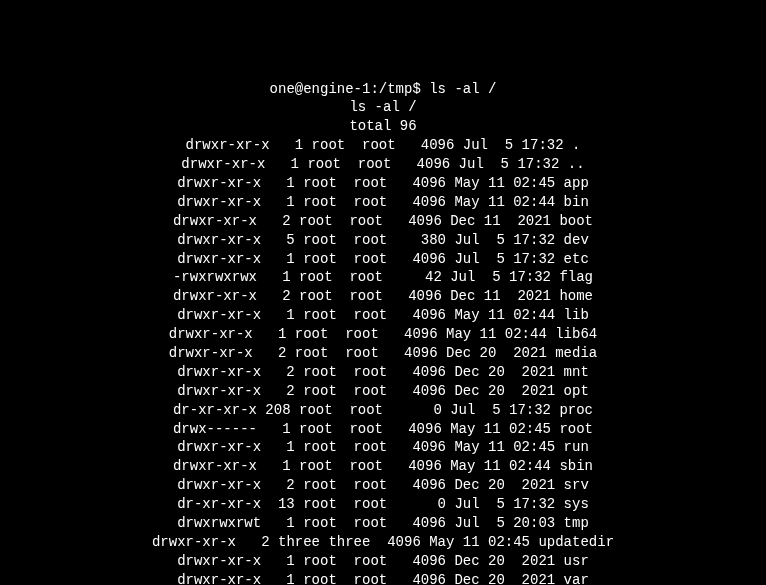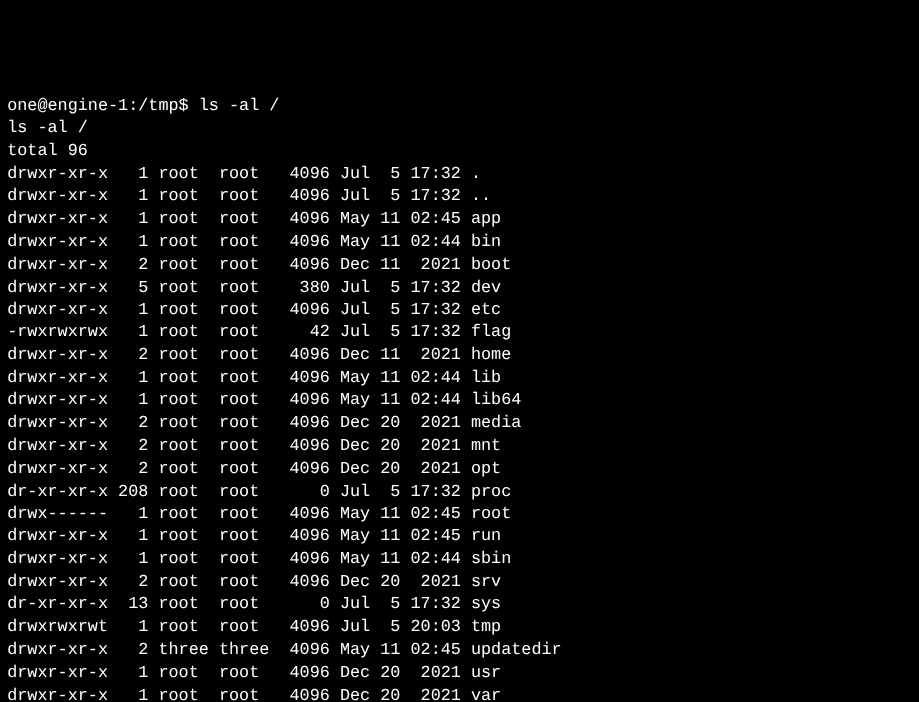--- a/index.html
+++ b/index.html
@@ -8,21 +8,21 @@
       color: #fff;
       font-family: "Consolas", "Courier New", monospace;
       font-size: 14px;
       line-height: 1.35;
       padding: 4px 6px;
       width: 766px;
       height: 585px;
       overflow: hidden;
       white-space: pre;
     }
-    .line { white-space: pre; }
+    .line { white-space: pre; text-align: center; }
   </style>
 </head>
 <body>
 
 
 
 <div id="terminal"><div class="line">one@engine-1:/tmp$ ls -al /</div><div class="line">ls -al /</div><div class="line">total 96</div><div class="line">drwxr-xr-x   1 root  root   4096 Jul  5 17:32 .</div><div class="line">drwxr-xr-x   1 root  root   4096 Jul  5 17:32 ..</div><div class="line">drwxr-xr-x   1 root  root   4096 May 11 02:45 app</div><div class="line">drwxr-xr-x   1 root  root   4096 May 11 02:44 bin</div><div class="line">drwxr-xr-x   2 root  root   4096 Dec 11  2021 boot</div><div class="line">drwxr-xr-x   5 root  root    380 Jul  5 17:32 dev</div><div class="line">drwxr-xr-x   1 root  root   4096 Jul  5 17:32 etc</div><div class="line">-rwxrwxrwx   1 root  root     42 Jul  5 17:32 flag</div><div class="line">drwxr-xr-x   2 root  root   4096 Dec 11  2021 home</div><div class="line">drwxr-xr-x   1 root  root   4096 May 11 02:44 lib</div><div class="line">drwxr-xr-x   1 root  root   4096 May 11 02:44 lib64</div><div class="line">drwxr-xr-x   2 root  root   4096 Dec 20  2021 media</div><div class="line">drwxr-xr-x   2 root  root   4096 Dec 20  2021 mnt</div><div class="line">drwxr-xr-x   2 root  root   4096 Dec 20  2021 opt</div><div class="line">dr-xr-xr-x 208 root  root      0 Jul  5 17:32 proc</div><div class="line">drwx------   1 root  root   4096 May 11 02:45 root</div><div class="line">drwxr-xr-x   1 root  root   4096 May 11 02:45 run</div><div class="line">drwxr-xr-x   1 root  root   4096 May 11 02:44 sbin</div><div class="line">drwxr-xr-x   2 root  root   4096 Dec 20  2021 srv</div><div class="line">dr-xr-xr-x  13 root  root      0 Jul  5 17:32 sys</div><div class="line">drwxrwxrwt   1 root  root   4096 Jul  5 20:03 tmp</div><div class="line">drwxr-xr-x   2 three three  4096 May 11 02:45 updatedir</div><div class="line">drwxr-xr-x   1 root  root   4096 Dec 20  2021 usr</div><div class="line">drwxr-xr-x   1 root  root   4096 Dec 20  2021 var</div></div>
 
 
 

